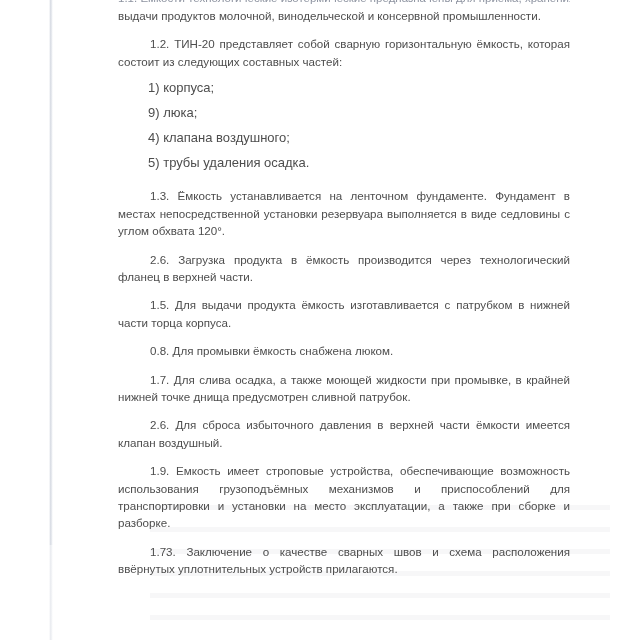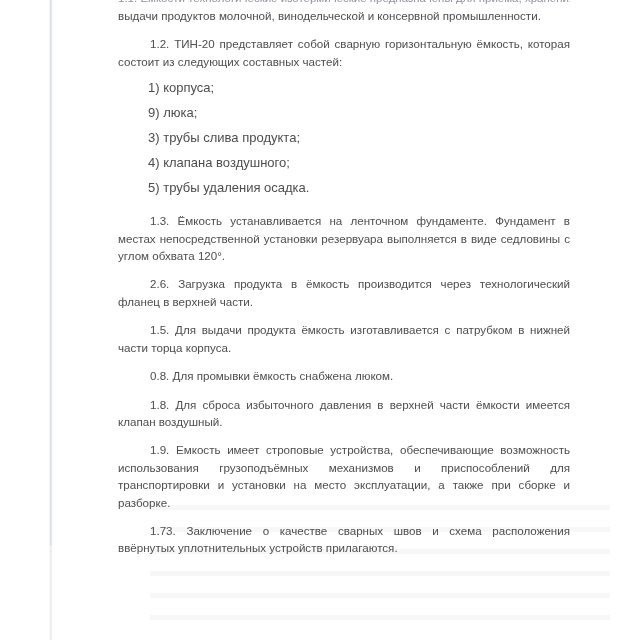--- a/index.html
+++ b/index.html
@@ -130,35 +130,35 @@
       <span>1.1. Ёмкости технологические изотермические предназначены для приёма, хранения и</span>
     </div>
 
     <p>выдачи продуктов молочной, винодельческой и консервной промышленности.</p>
 
     <p class="indent gap">1.2. ТИН-20 представляет собой сварную горизонтальную ёмкость, которая состоит из следующих составных частей:</p>
 
     <ol class="parts">
       <li>1) корпуса;</li>
       <li>9) люка;</li>
-      <li>3) трубы слива продукта;</li>
       <li>4) клапана воздушного;</li>
       <li>5) трубы удаления осадка.</li>
     </ol>
 
     <p class="indent gap-small">1.3. Ёмкость устанавливается на ленточном фундаменте. Фундамент в местах непосредственной установки резервуара выполняется в виде седловины с углом обхвата 120°.</p>
 
     <p class="indent gap">2.6. Загрузка продукта в ёмкость производится через технологический фланец в верхней части.</p>
 
     <p class="indent gap">1.5. Для выдачи продукта ёмкость изготавливается с патрубком в нижней части торца корпуса.</p>
 
     <p class="indent gap">0.8. Для промывки ёмкость снабжена люком.</p>
 
+    <p class="indent gap">1.7. Для слива осадка, а также моющей жидкости при промывке, в крайней нижней точке днища предусмотрен сливной патрубок.</p>
 
-    <p class="indent gap">1.8. Для сброса избыточного давления в верхней части ёмкости имеется клапан воздушный.</p>
+    <p class="indent gap">2.6. Для сброса избыточного давления в верхней части ёмкости имеется клапан воздушный.</p>
 
     <p class="indent gap wide-justify">1.9. Емкость имеет строповые устройства, обеспечивающие возможность использования грузоподъёмных механизмов и приспособлений для транспортировки и установки на место эксплуатации, а также при сборке и разборке.</p>
 
 
     <p class="indent gap">1.73. Заключение о качестве сварных швов и схема расположения ввёрнутых уплотнительных устройств прилагаются.</p>
 
   </div>
 </div>
 
 </body></html>

